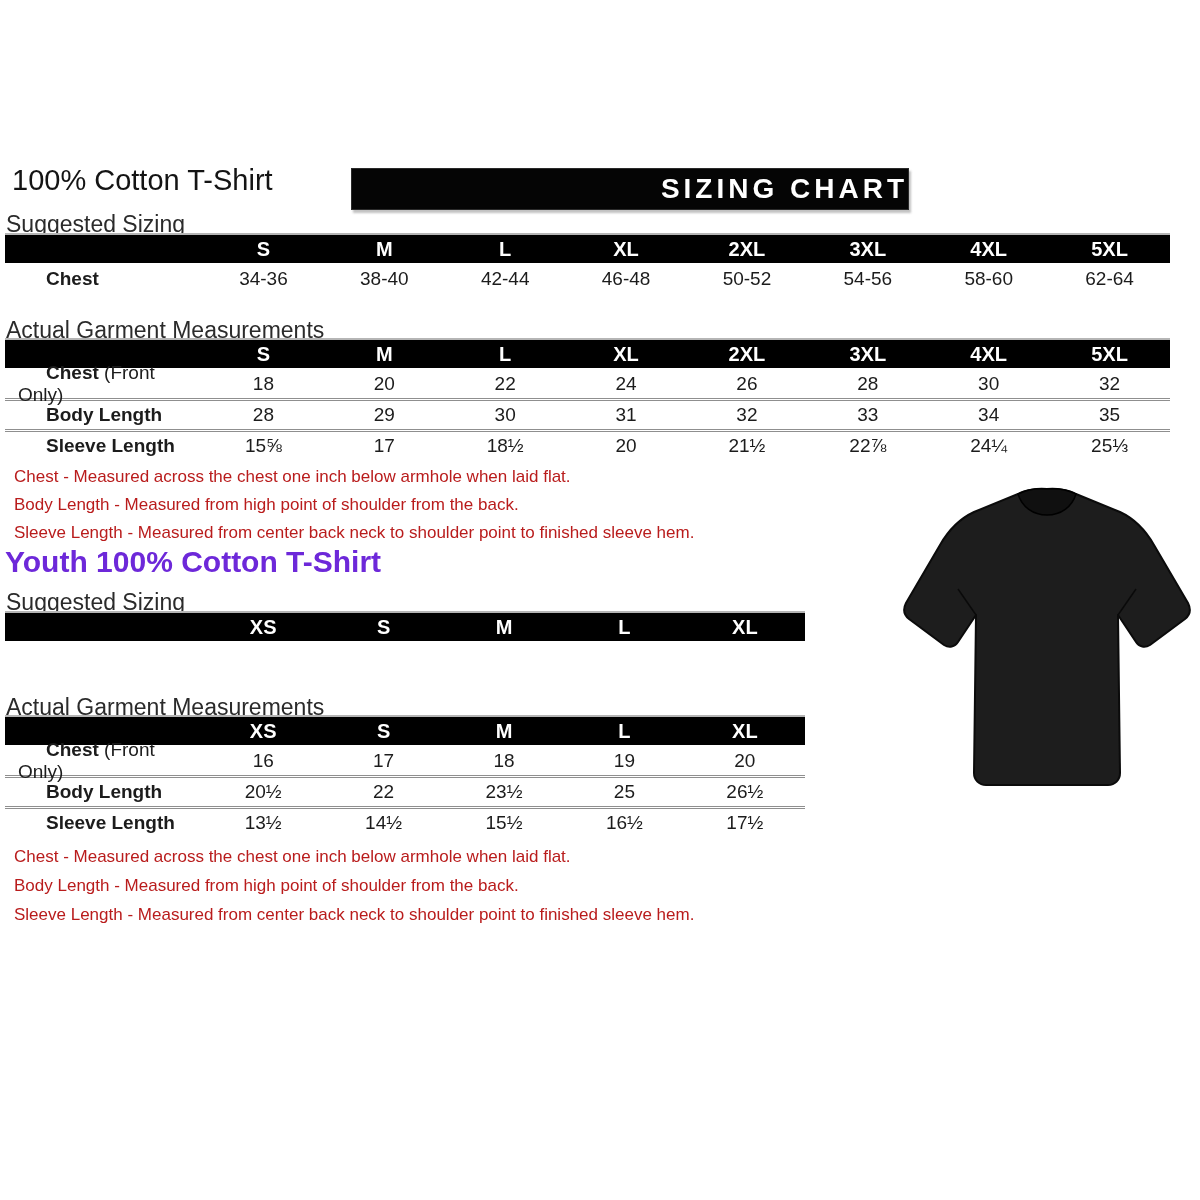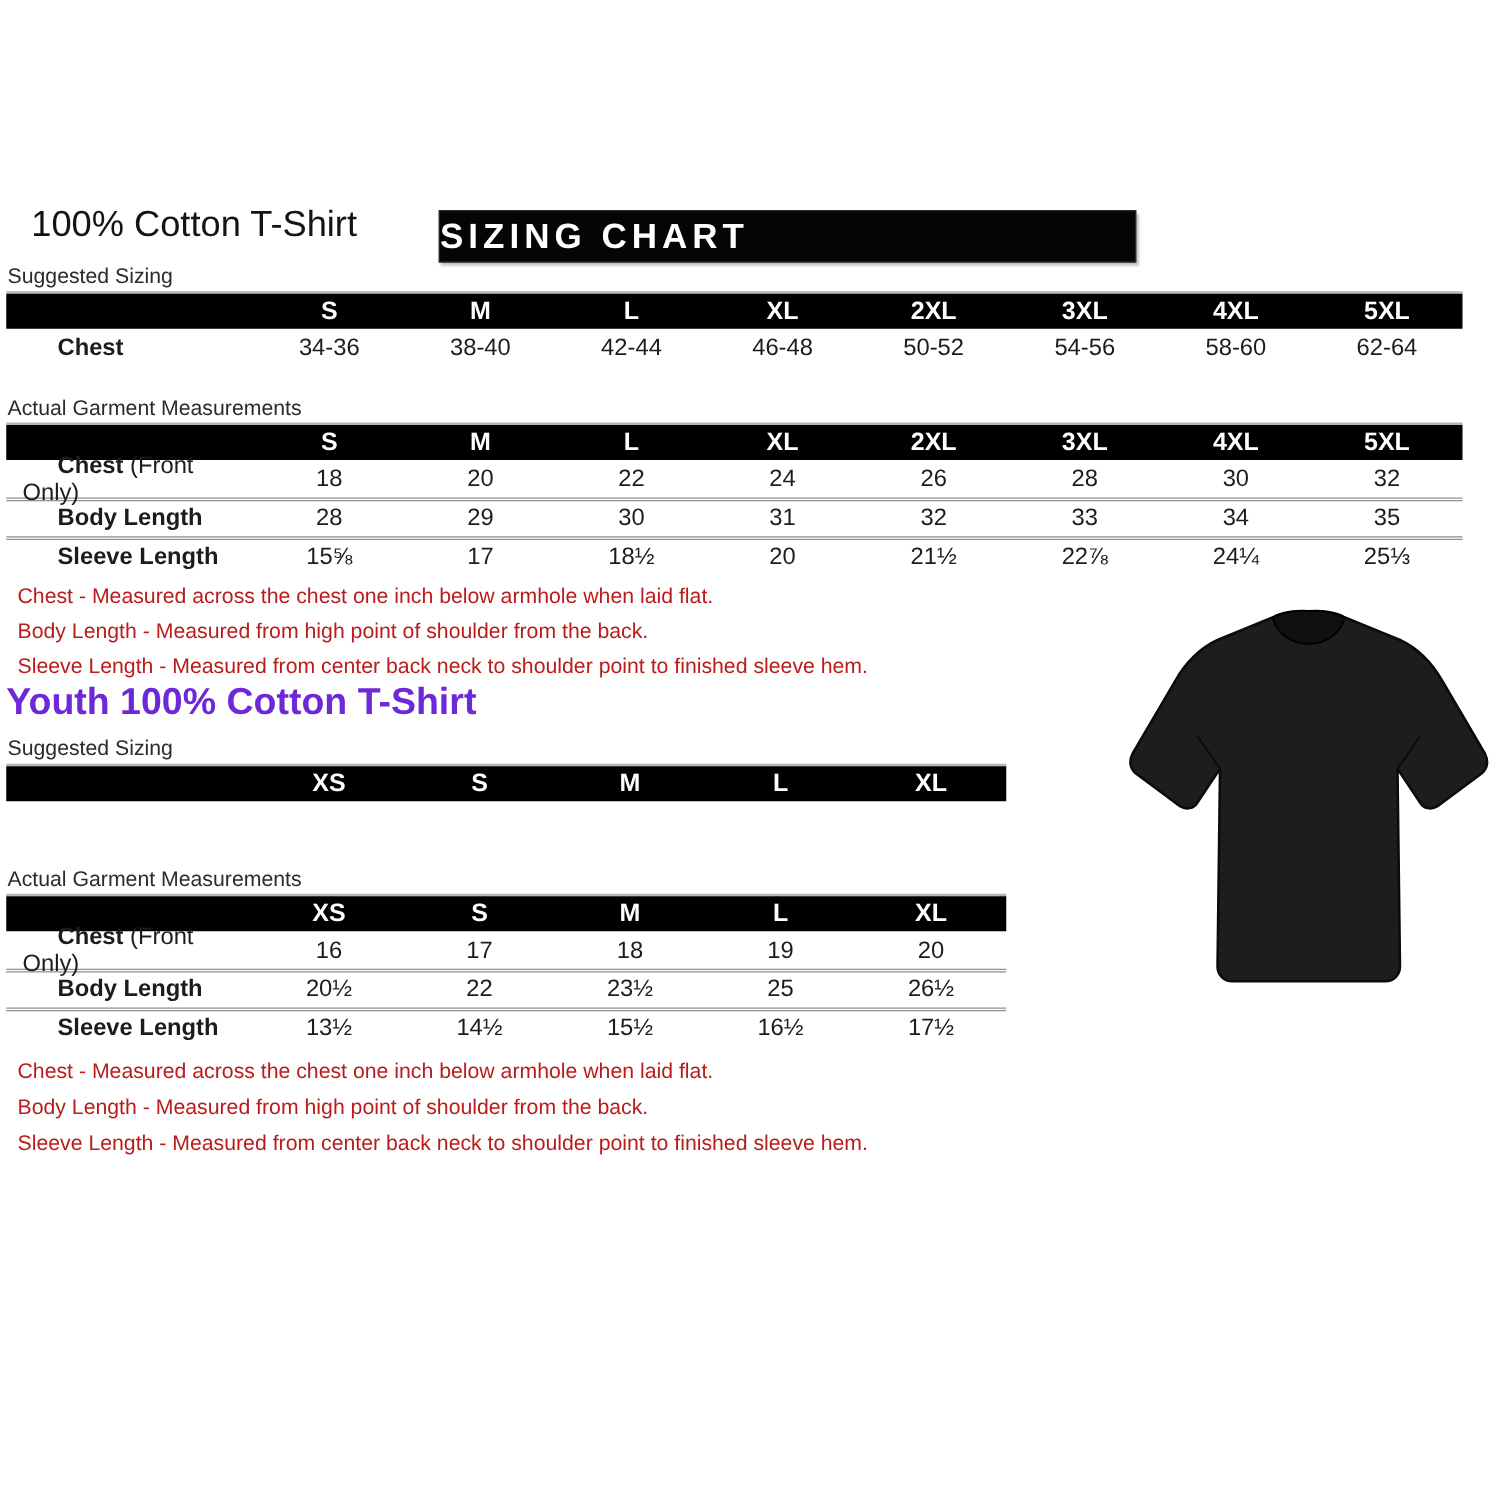--- a/index.html
+++ b/index.html
@@ -6,24 +6,24 @@
   body{
     width:1200px;height:1200px;background:#ffffff;
     font-family:"Liberation Sans", sans-serif;color:#1a1a1a;
     position:relative;overflow:hidden;
   }
   .abs{position:absolute;}
   .h1{font-size:29px;font-weight:400;color:#141414;white-space:nowrap;}
   .h2{font-size:30px;font-weight:700;color:#6d28d9;white-space:nowrap;}
   .banner{
     background:#050505;color:#ffffff;font-weight:700;font-size:28px;
-    letter-spacing:4px;text-align:left;line-height:40px;
+    letter-spacing:4px;text-align:right;line-height:40px;
     border:1px solid #2a2a2a;box-shadow:2px 3px 2px rgba(120,120,120,.45);
   }
-  .seclabel{font-size:17px;color:#2b2b2b;white-space:nowrap;}
+  .seclabel{font-size:23px;color:#2b2b2b;white-space:nowrap;}
   .table{border-top:2px solid #b5b5b5;}
   .thead{
     display:flex;align-items:center;background:#000000;color:#ffffff;
     font-weight:700;height:28px;margin-bottom:2px;
   }
   .thead .cell{font-size:20px;}
   .trow{display:flex;align-items:center;height:28px;}
   .trow + .trow{border-top:3px double #8f8f8f;}
   .cell{flex:1;text-align:center;font-size:19px;color:#1c1c1c;}
   .thead .cell{color:#ffffff;}
@@ -31,21 +31,21 @@
   .cell.label b{font-weight:700;margin-left:28px;}
   .note{font-size:17px;color:#b91c1c;white-space:nowrap;}
   .notes-adult .note{line-height:28px;}
   .notes-youth .note{line-height:29px;}
 </style>
 </head>
 <body>
 
 <div class="page">
 
-  <div class="abs h1" style="left:25px;top:164px;text-align:center;">100% Cotton T-Shirt</div>
+  <div class="abs h1" style="left:12px;top:164px;text-align:center;">100% Cotton T-Shirt</div>
 
   <div class="abs banner" style="left:351px;top:168px;width:556px;height:40px;">SIZING CHART</div>
 
   <div class="abs seclabel" style="left:6px;top:211px;">Suggested Sizing</div>
 
   <div class="abs table" style="left:5px;top:233px;width:1165px;">
       <div class="thead">
         <div class="cell label"></div>
         <div class="cell">S</div>
         <div class="cell">M</div>

